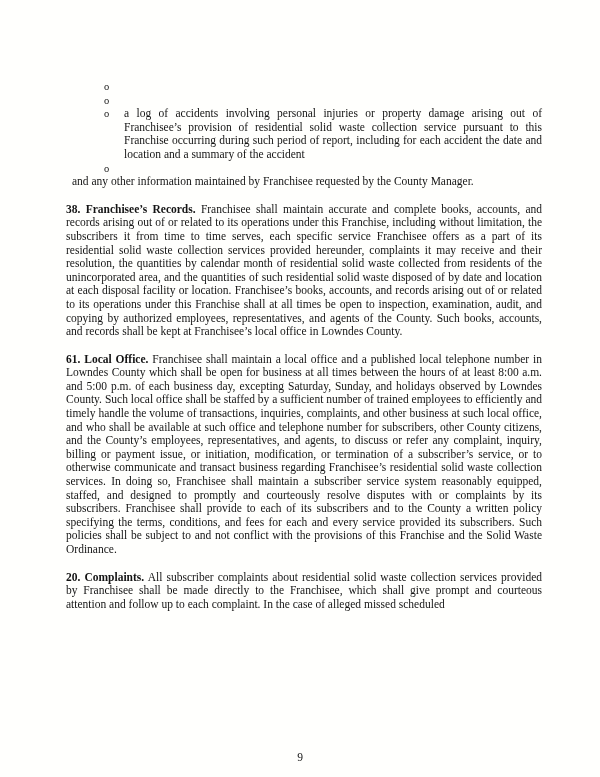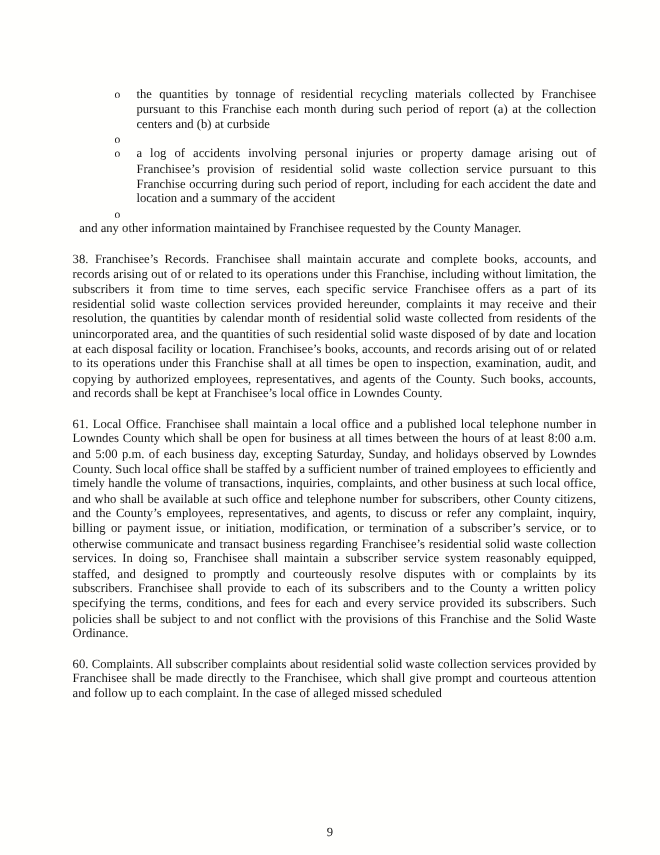--- a/index.html
+++ b/index.html
@@ -42,42 +42,41 @@
   .closing {
     margin: 0;
     padding-left: 6px;
     text-align: justify;
   }
   .para {
     margin: 14px 0 0 0;
     text-align: justify;
   }
   .para-heading {
-    font-weight: normal;
+    font-weight: bold;
   }
   .page-footer {
     position: absolute;
     left: 0;
     right: 0;
     bottom: 12px;
     text-align: center;
   }
   .page-num {
     font-size: 11.5px;
   }
 </style>
 </head>
 <body>
 
 <div class="sheet">
 
   <ul class="bullets">
     <li>
       <span class="b-marker">o</span>
-      <span class="b-text">the quantities by tonnage of residential recycling materials collected by Franchisee pursuant to this Franchise each month during such period of report (a) at the collection centers and (b) at curbside</span>
     </li>
     <li>
       <span class="b-marker">o</span>
     </li>
     <li>
       <span class="b-marker">o</span>
       <span class="b-text">a log of accidents involving personal injuries or property damage arising out of Franchisee’s provision of residential solid waste collection service pursuant to this Franchise occurring during such period of report, including for each accident the date and location and a summary of the accident</span>
     </li>
     <li>
       <span class="b-marker">o</span>
@@ -90,21 +89,21 @@
     <span class="para-heading">38. Franchisee’s Records.</span>
     <span class="para-body">Franchisee shall maintain accurate and complete books, accounts, and records arising out of or related to its operations under this Franchise, including without limitation, the subscribers it from time to time serves, each specific service Franchisee offers as a part of its residential solid waste collection services provided hereunder, complaints it may receive and their resolution, the quantities by calendar month of residential solid waste collected from residents of the unincorporated area, and the quantities of such residential solid waste disposed of by date and location at each disposal facility or location.  Franchisee’s books, accounts, and records arising out of or related to its operations under this Franchise shall at all times be open to inspection, examination, audit, and copying by authorized employees, representatives, and agents of the County. Such books, accounts, and records shall be kept at Franchisee’s local office in Lowndes County.</span>
   </p>
 
   <p class="para">
     <span class="para-heading">61. Local Office.</span>
     <span class="para-body">Franchisee shall maintain a local office and a published local telephone number in Lowndes County which shall be open for business at all times between the hours of at least 8:00 a.m. and 5:00 p.m. of each business day, excepting Saturday, Sunday, and holidays observed by Lowndes County. Such local office shall be staffed by a sufficient number of trained employees to efficiently and timely handle the volume of transactions, inquiries, complaints, and other business at such local office, and who shall be available at such office and telephone number for subscribers, other County citizens, and the County’s employees, representatives, and agents, to discuss or refer any complaint, inquiry, billing or payment issue, or initiation, modification, or termination of a subscriber’s service, or to otherwise communicate and transact business regarding Franchisee’s residential solid waste collection services. In doing so, Franchisee shall maintain a subscriber service system reasonably equipped, staffed, and designed to promptly and courteously resolve disputes with or complaints by its subscribers. Franchisee shall provide to each of its subscribers and to the County a written policy specifying the terms, conditions, and fees for each and every service provided its subscribers. Such policies shall be subject to and not conflict with the provisions of this Franchise and the Solid Waste Ordinance.</span>
   </p>
 
   <p class="para">
-    <span class="para-heading">60. Complaints.</span>
+    <span class="para-heading">20. Complaints.</span>
     <span class="para-body">All subscriber complaints about residential solid waste collection services provided by Franchisee shall be made directly to the Franchisee, which shall give prompt and courteous attention and follow up to each complaint. In the case of alleged missed scheduled</span>
   </p>
 
   <div class="page-footer">
     <span class="page-num">9</span>
   </div>
 
 </div>
 
 </body></html>

